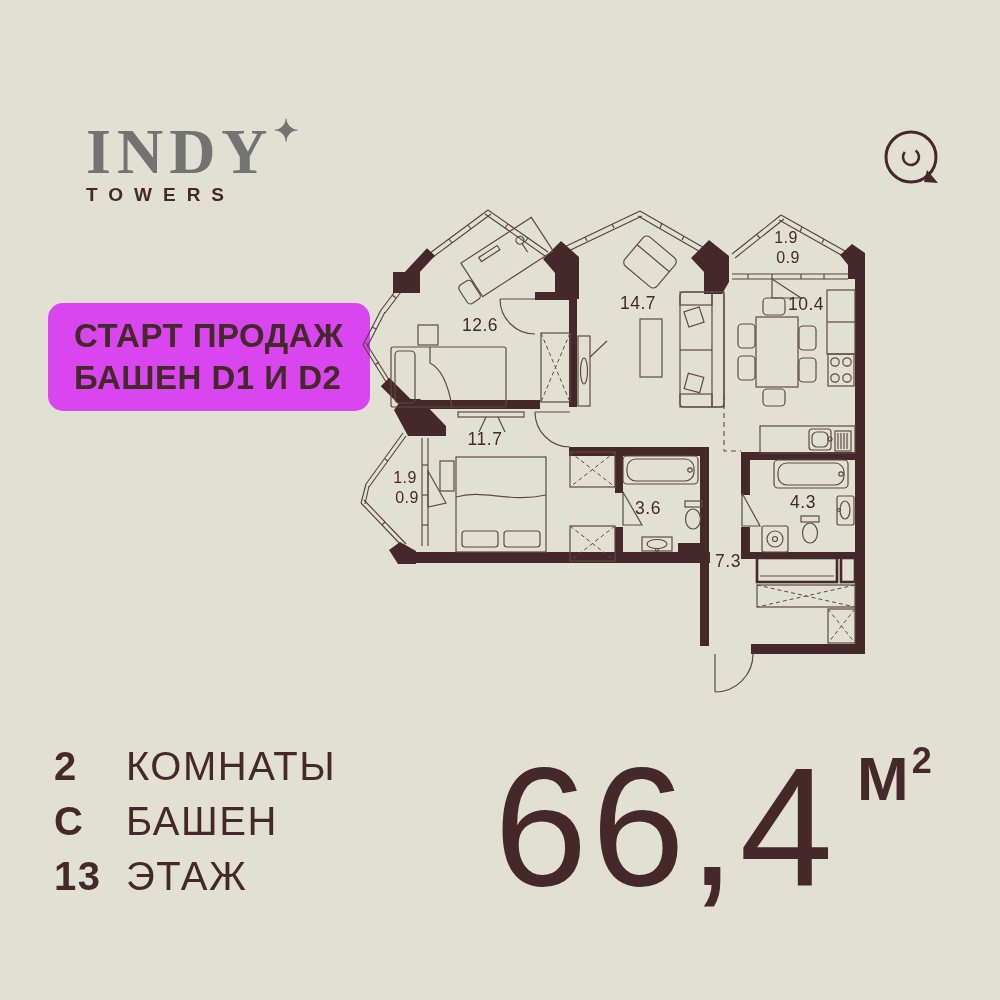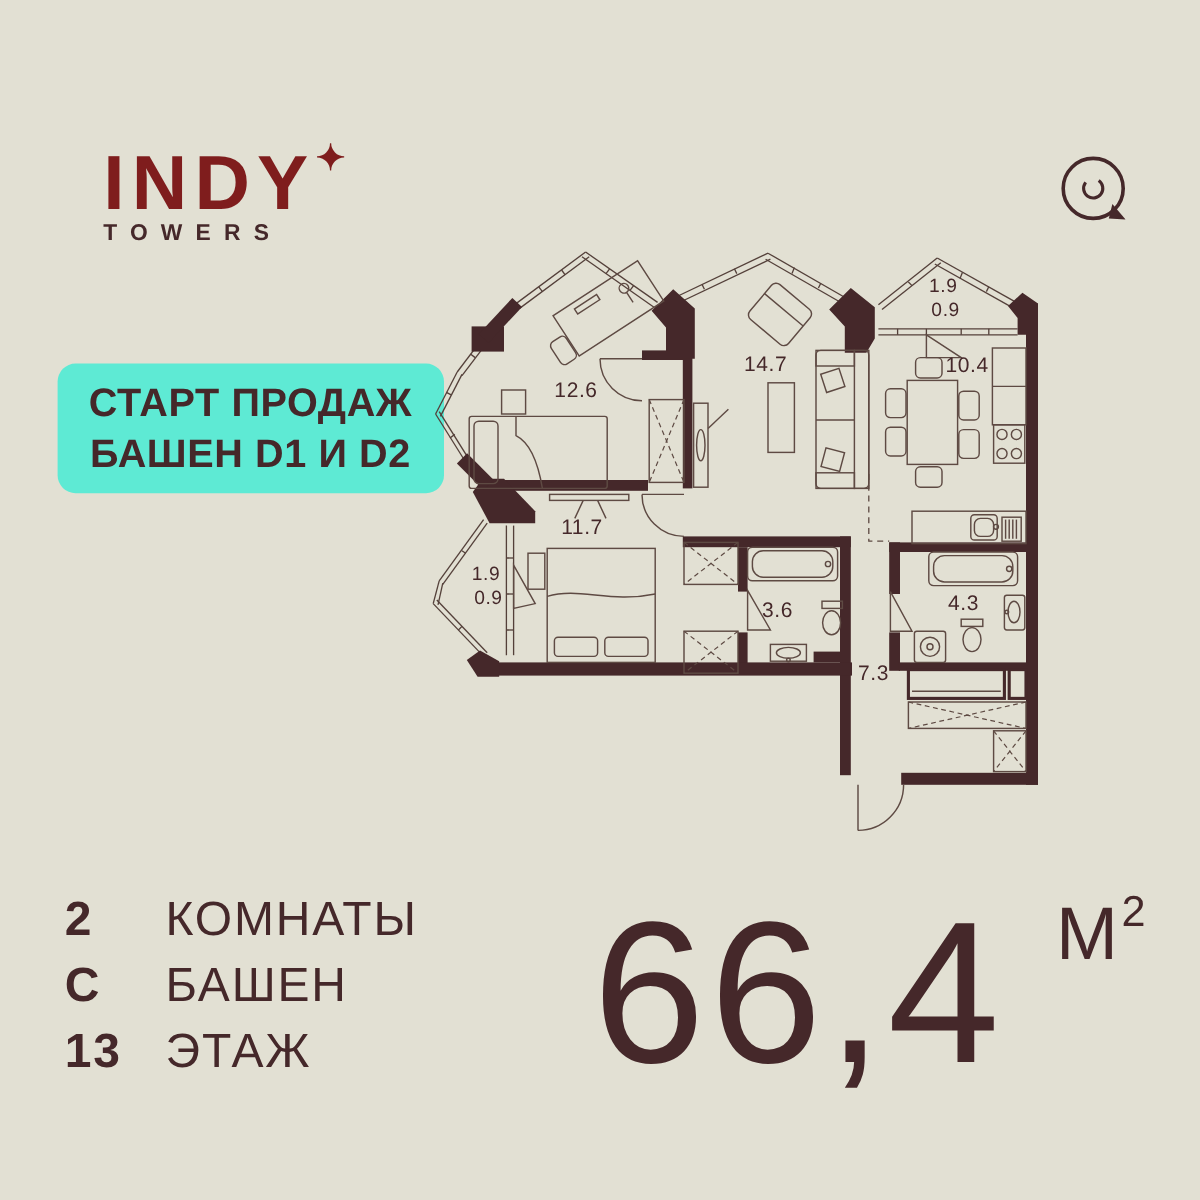--- a/index.html
+++ b/index.html
@@ -3,53 +3,53 @@
 <meta charset="utf-8">
 <style>
   html,body{margin:0;padding:0;}
   .poster{
     position:relative;width:1000px;height:1000px;overflow:hidden;
     background:#e2e0d3;color:#45282a;
     font-family:"Liberation Sans", sans-serif;
   }
   
   .logo{position:absolute;left:86px;top:120px;}
-  .logo-main{font-size:64px;font-weight:600;letter-spacing:6px;line-height:1;color:#7f1d1d;}
+  .logo-main{font-size:64px;font-weight:600;letter-spacing:6px;line-height:1;color:#737373;font-family:Liberation Serif, serif;}
   .logo-star{display:inline-block;font-size:30px;position:relative;top:-32px;left:0px;}
   .logo-sub{font-size:19px;letter-spacing:11px;font-weight:600;color:#45282a;}
   
   .compass{position:absolute;left:882px;top:128px;}
   
   .badge{
     position:absolute;left:48px;top:303px;
-    background:#5eead4;border-radius:15px;
-    padding:12px 26px;text-align:center;
+    background:#d946ef;border-radius:15px;
+    padding:12px 26px;text-align:left;
     font-size:33px;font-weight:700;line-height:1.28;letter-spacing:0.5px;
     color:#45282a;
   }
   
   .plan{position:absolute;left:358px;top:195px;}
   .plan .wall{fill:#45282a;stroke:none;}
   .plan .wline{stroke:#45282a;fill:none;}
   .plan .fur{stroke:#5e4a43;stroke-width:1.2;fill:none;}
   .plan .furthick{stroke:#45282a;stroke-width:2.6;fill:none;}
   .plan .win{stroke:#54403a;stroke-width:1.1;fill:none;}
   .plan .dash{stroke:#5e4a43;stroke-width:1.1;fill:none;stroke-dasharray:5 4;}
   .plan .xdash{stroke:#5e4a43;stroke-width:1;fill:none;stroke-dasharray:4 3;}
   .plan .rl{font-family:"Liberation Sans",sans-serif;font-size:17.5px;fill:#45282a;text-anchor:middle;letter-spacing:0.5px;}
   .plan .bl{font-size:16px;}
   
   .spec-row{position:absolute;left:54px;display:flex;align-items:baseline;font-size:40px;letter-spacing:1.5px;color:#45282a;}
   .spec-row .v{width:70px;font-weight:600;}
-  .spec-row .l{margin-left:14px;font-weight:500;}
+  .spec-row .l{margin-left:2px;font-weight:500;}
   .spec-rooms{top:744px;} .spec-building{top:799px;} .spec-floor{top:854px;}
   
   .area{position:absolute;left:494px;top:743px;display:flex;align-items:flex-start;color:#45282a;}
   .area-num{font-size:168px;line-height:1;font-weight:300;letter-spacing:4px;}
-  .area-unit{font-size:62px;font-weight:400;margin-left:43px;letter-spacing:1px;}
+  .area-unit{font-size:62px;font-weight:700;margin-left:20px;letter-spacing:1px;}
   .area-sup{font-size:36px;position:relative;top:-27px;left:2px;}
 </style>
 </head>
 <body>
 
 <div class="poster">
 
   <div class="logo">
     <div class="logo-main"><span>INDY</span><span class="logo-star">✦</span></div>
     <div class="logo-sub">TOWERS</div>

